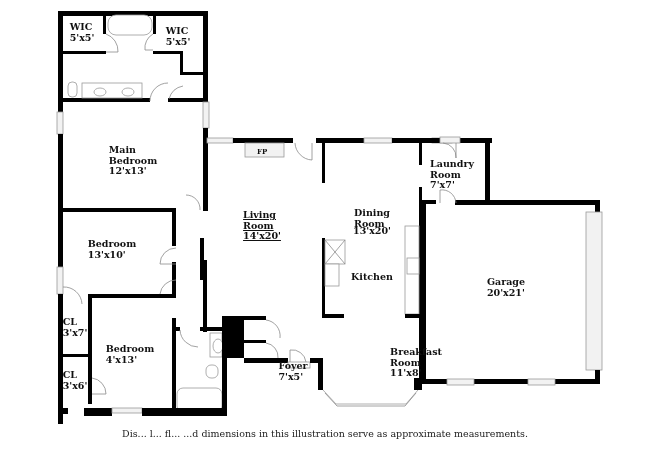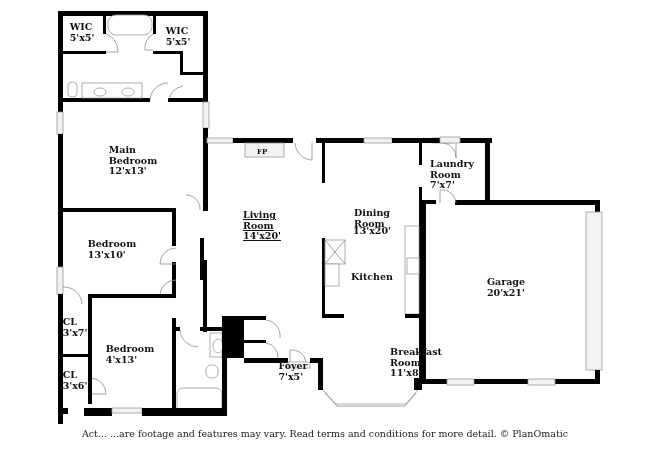--- a/index.html
+++ b/index.html
@@ -206,14 +206,14 @@
     <span>7'x5'</span>
 </div>
 <div class="lbl" style="left:371px; top:347px;margin-left:45px;">
   <span>Breakfast</span>
     <span>Room</span>
     <span>11'x8'</span>
 </div>
 <div class="fp" style="left:257px; top:147px;">FP</div>
 
 <div class="disclaimer">
-  <span>Act... ...are footage and features may vary. Read terms and conditions for more detail. © PlanOmatic</span>
+  <span>Dis... l... fl... ...d dimensions in this illustration serve as approximate measurements.</span>
 </div>
 
 </body></html>

